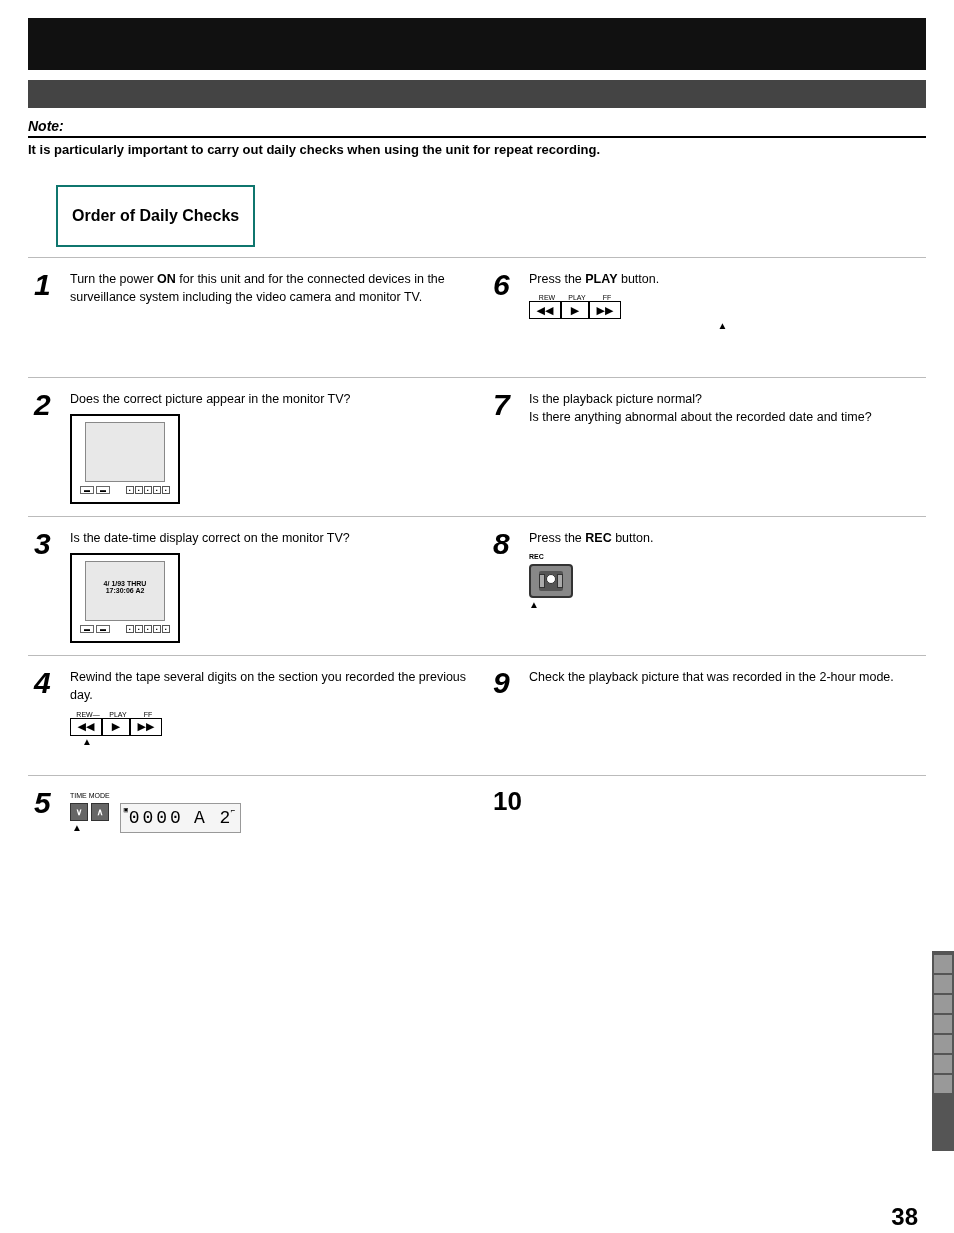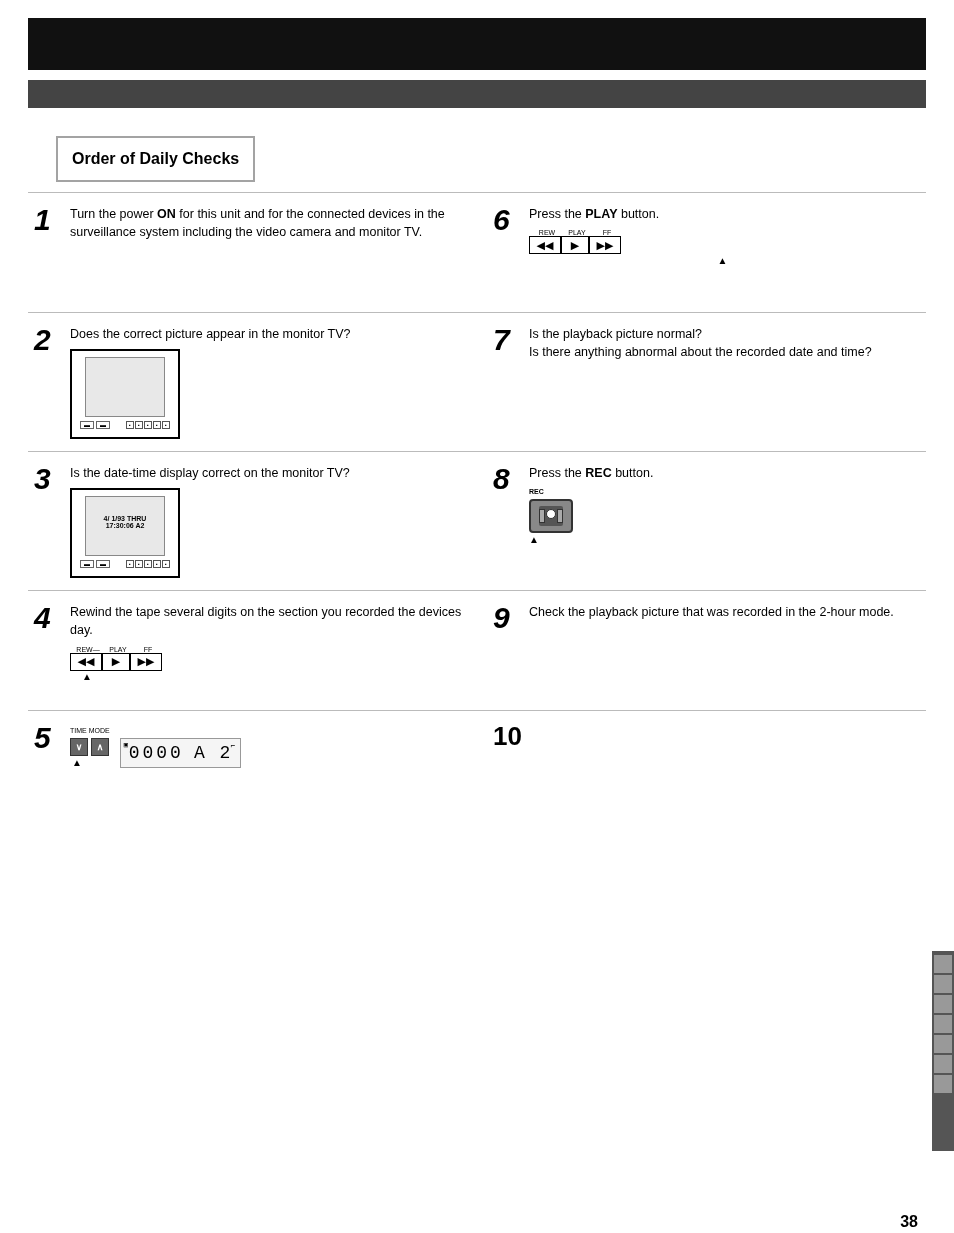--- a/index.html
+++ b/index.html
@@ -49,23 +49,23 @@
       margin-top: 2px;
       margin-bottom: 4px;
     }
     .note-text {
       font-size: 13px;
       font-weight: bold;
     }
     
     .section-header {
       margin: 14px 28px 0 28px;
-      border: 2px solid #a3a3a3;
+      border: 2px solid #0f766e;
       display: inline-block;
-      padding: 12px 14px;
+      padding: 20px 14px;
       font-size: 16px;
       font-weight: bold;
     }
     
     .steps-container {
       margin: 10px 28px 0 28px;
       display: grid;
       grid-template-columns: 1fr 1fr;
       gap: 0;
     }
@@ -241,21 +241,21 @@
     }
     
     .play-illustration {
       margin-top: 4px;
     }
     
     .page-number {
       position: absolute;
       bottom: 20px;
       right: 36px;
-      font-size: 16px;
+      font-size: 24px;
       font-weight: bold;
     }
     
     .right-tab {
       position: absolute;
       right: 0;
       bottom: 100px;
       width: 22px;
       background: #555;
       height: 200px;
@@ -294,20 +294,25 @@
 </head>
 <body>
 
 <div class="page">
 
   <div class="top-bar"></div>
 
   <div class="second-bar"></div>
 
 
+  <div class="note-section">
+    <span class="note-label">Note:</span>
+    <div class="note-line"></div>
+    <div class="note-text">It is particularly important to carry out daily checks when using the unit for repeat recording.</div>
+  </div>
 
   <div style="margin: 14px 28px 0 28px;">
     <div class="section-header">Order of Daily Checks</div>
   </div>
 
   <div class="steps-container">
 
     <div class="step">
       <div class="step-inner">
         <div class="step-number">1</div>
@@ -421,21 +426,21 @@
             <div style="font-size:10px;text-align:left;margin-top:1px;">▲</div>
           </div>
         </div>
       </div>
     </div>
 
     <div class="step">
       <div class="step-inner">
         <div class="step-number">4</div>
         <div class="step-content">
-          <div class="step-text">Rewind the tape several digits on the section you recorded the devices day.</div>
+          <div class="step-text">Rewind the tape several digits on the section you recorded the previous day.</div>
           <div class="vcr-group">
             <div class="vcr-labels-row">
               <span class="vcr-lbl vcr-lbl-rew">REW—</span>
               <span class="vcr-lbl vcr-lbl-play">PLAY</span>
               <span class="vcr-lbl vcr-lbl-ff">FF</span>
             </div>
             <div class="vcr-btn-row">
               <div class="btn-rew">◀◀</div>
               <div class="btn-play">▶</div>
               <div class="btn-ff">▶▶</div>

